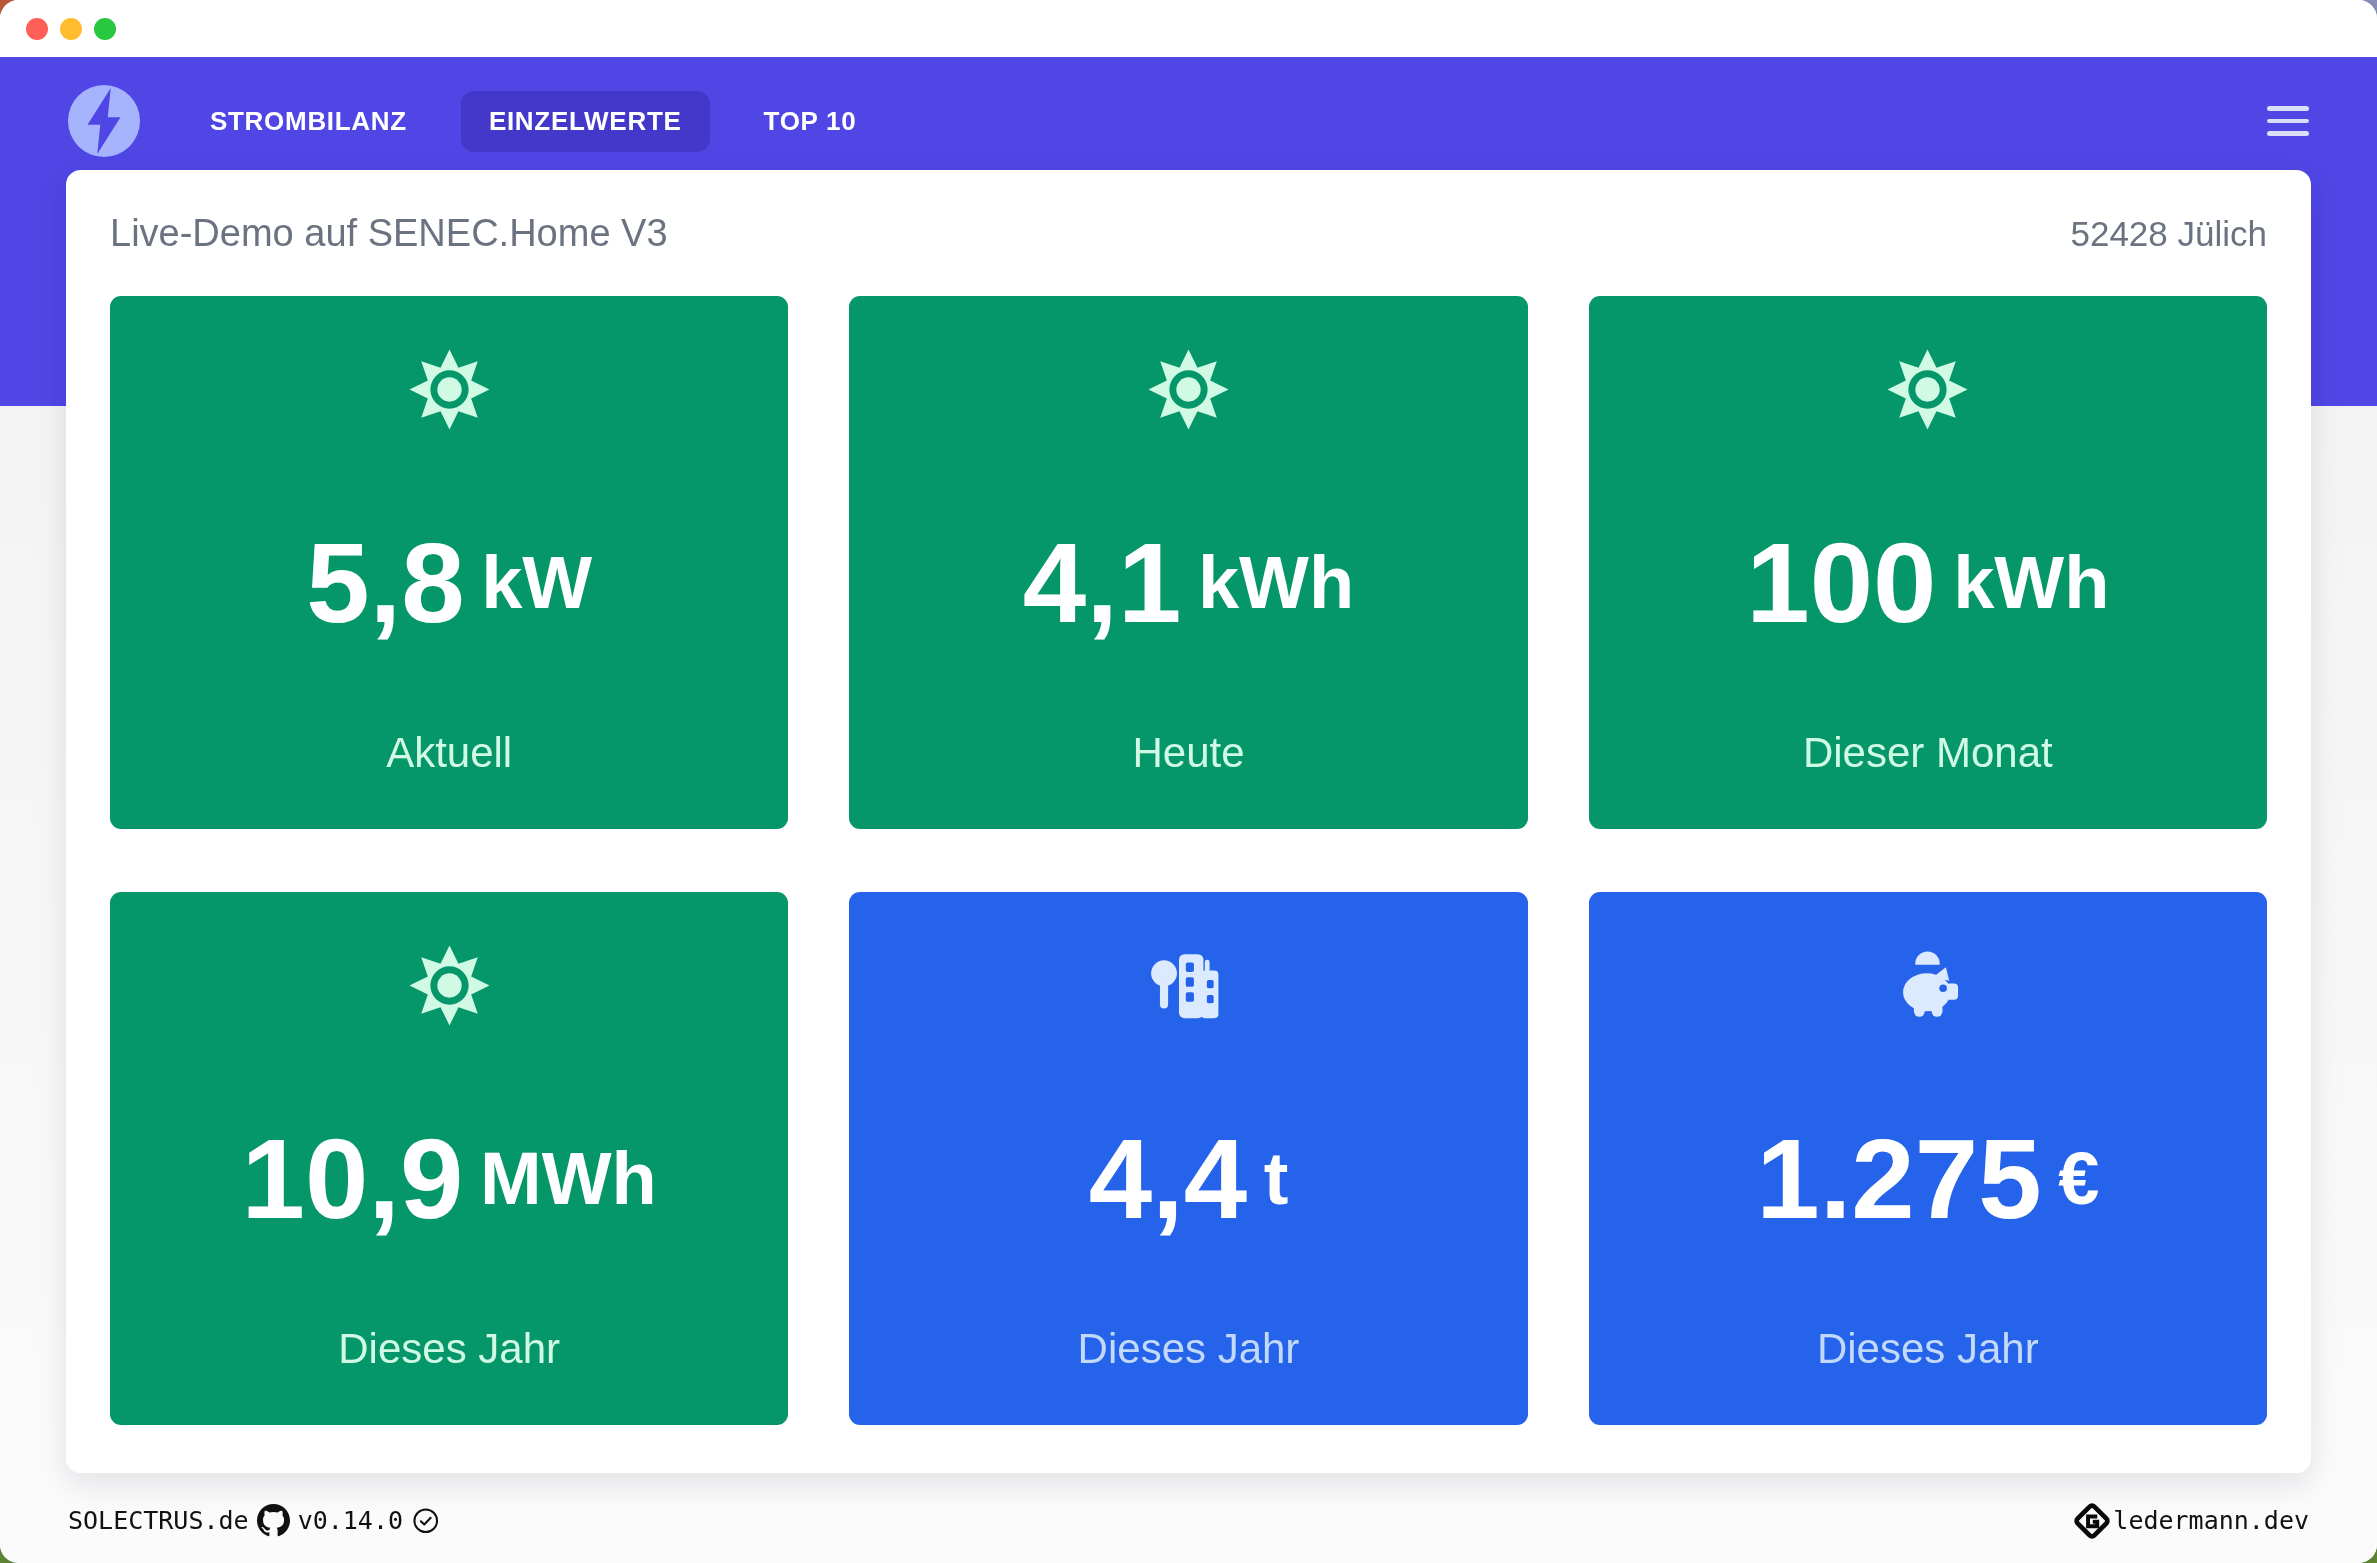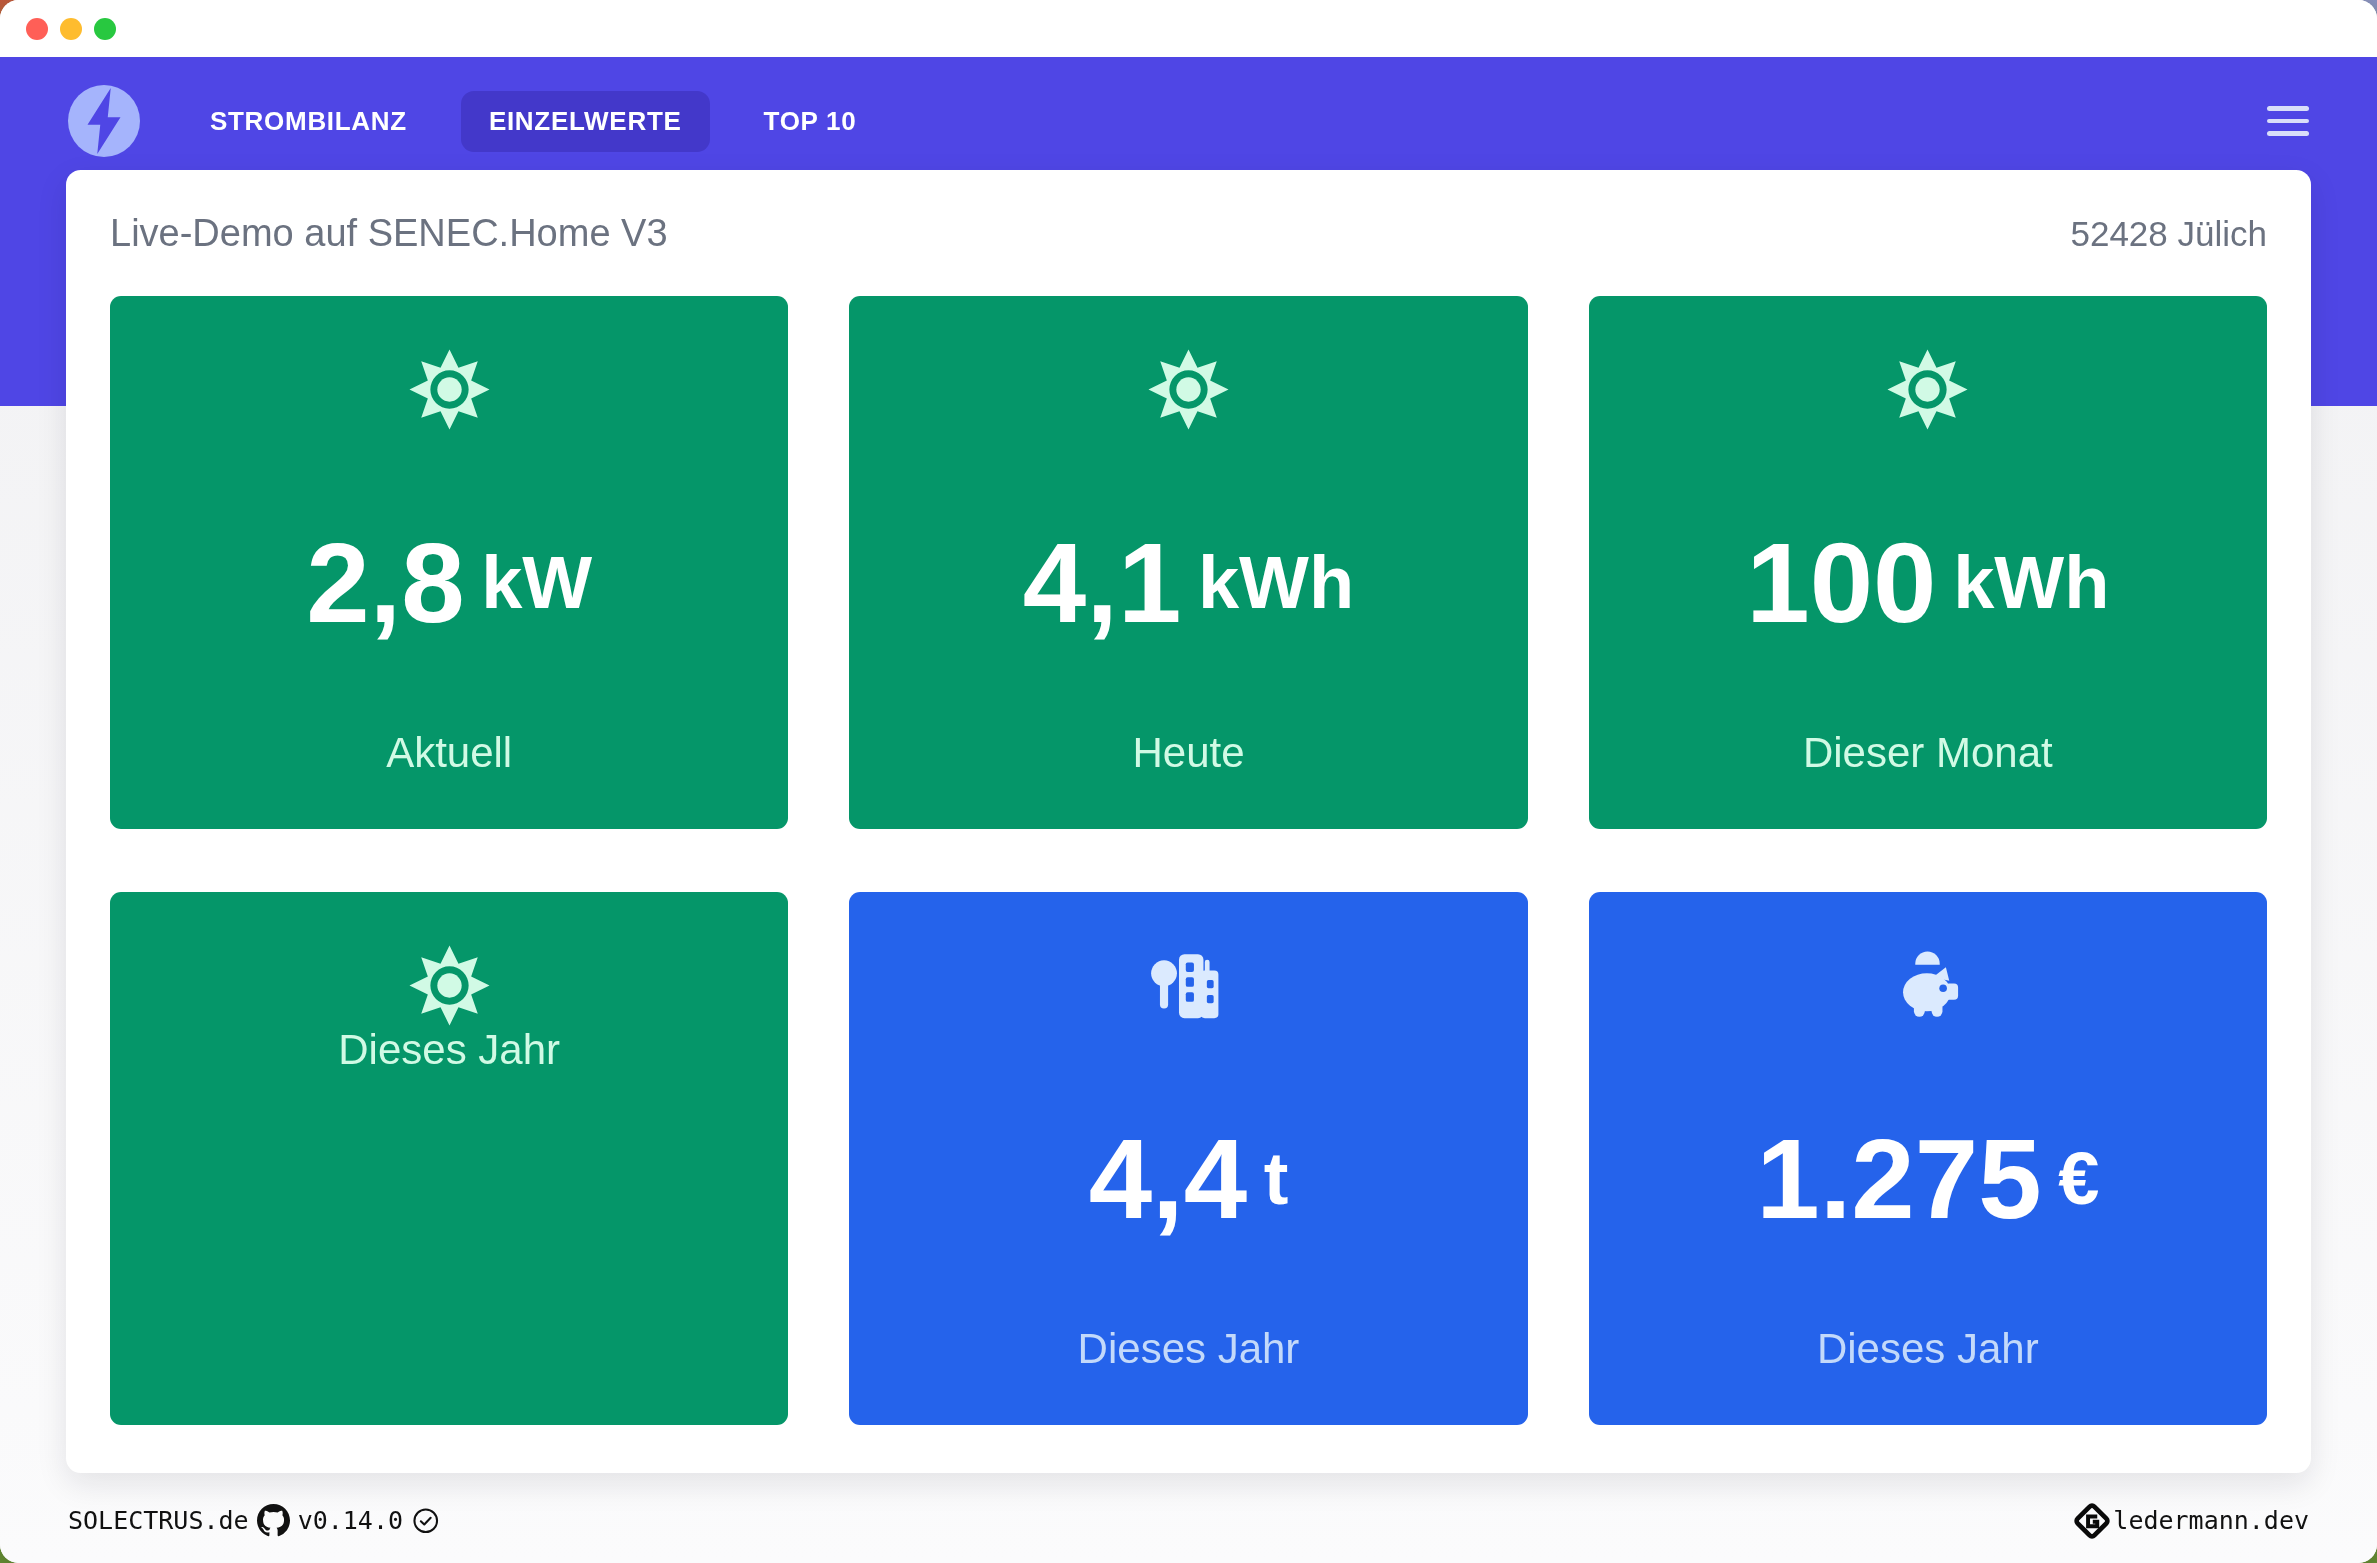--- a/index.html
+++ b/index.html
@@ -167,21 +167,21 @@
 
         <div class="grid">
 
           <div class="tile green">
             <span class="tile-icon">
                 <svg viewBox="0 0 94 94" width="87" height="87">
                   <use href="#sym-sun"></use>
                 </svg>
               </span>
             <div class="tile-value">
-              <span class="num">2,8</span>
+              <span class="num">5,8</span>
               <span class="unit">kW</span>
             </div>
             <div class="tile-label">Aktuell</div>
           </div>
 
           <div class="tile green">
             <span class="tile-icon">
                 <svg viewBox="0 0 94 94" width="87" height="87">
                   <use href="#sym-sun"></use>
                 </svg>
@@ -205,20 +205,24 @@
             </div>
             <div class="tile-label">Dieser Monat</div>
           </div>
 
           <div class="tile green">
             <span class="tile-icon">
                 <svg viewBox="0 0 94 94" width="87" height="87">
                   <use href="#sym-sun"></use>
                 </svg>
               </span>
+            <div class="tile-value">
+              <span class="num">10,9</span>
+              <span class="unit">MWh</span>
+            </div>
             <div class="tile-label">Dieses Jahr</div>
           </div>
 
           <div class="tile blue">
             <span class="tile-icon">
                 <svg viewBox="0 0 94 94" width="87" height="87">
                   <use href="#sym-city"></use>
                 </svg>
               </span>
             <div class="tile-value">

